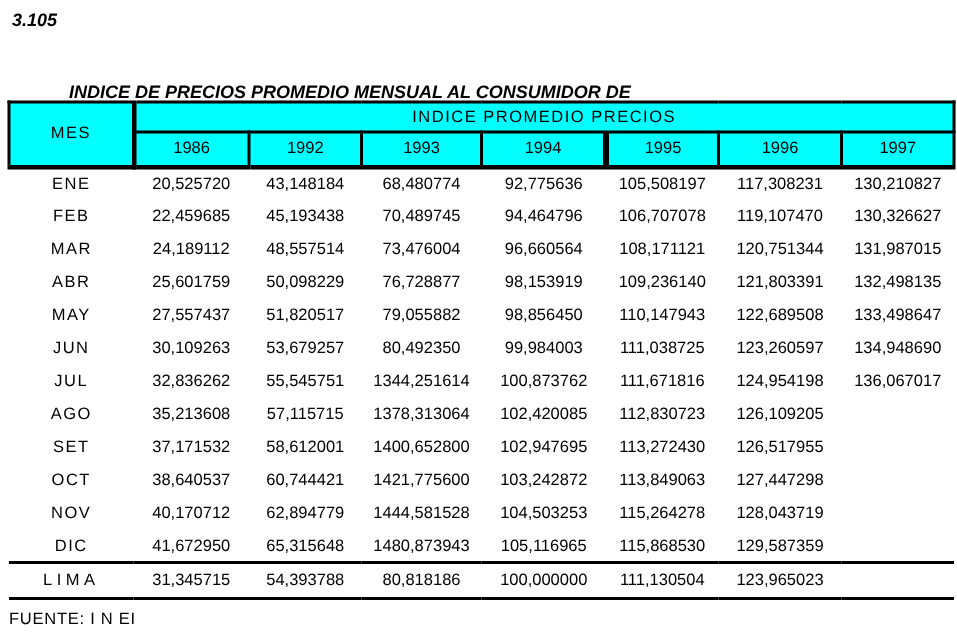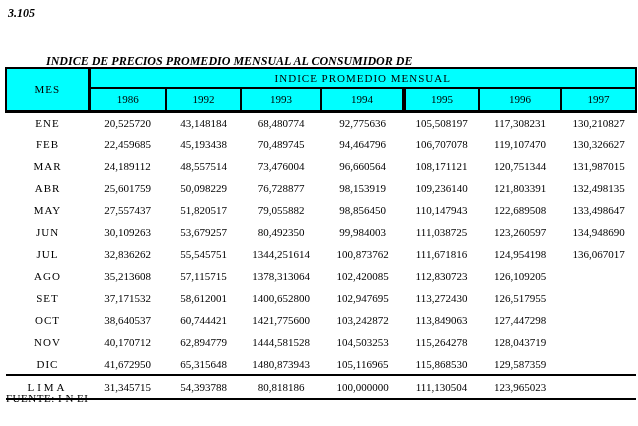--- a/index.html
+++ b/index.html
@@ -9,21 +9,21 @@
     --page-bg: #ffffff;
   }
   * { margin: 0; padding: 0; box-sizing: border-box; }
   html, body { background: var(--page-bg); }
   body {
     width: 638px; height: 426px;
     font-family: "Liberation Sans", sans-serif;
     color: var(--text-c);
     overflow: hidden;
   }
-  .page { position: relative; width: 625px; height: 426px; background: var(--page-bg); font-family: Liberation Serif, serif; }
+  .page { position: relative; width: 625px; height: 426px; background: var(--page-bg); }
 
   
   .title-block {
     position: absolute; left: 8px; top: 5px;
     display: flex; align-items: flex-start;
     font-weight: bold; font-style: italic; font-size: 12px;
   }
   .title-num { width: 38px; flex: 0 0 38px; line-height: 16px; }
   .title-lines div { line-height: 16px; white-space: nowrap; margin-top: 48px; }
 
@@ -61,21 +61,21 @@
   tbody td.mes-cell { letter-spacing: 1px; margin-top: 39px; }
   tr.prom-row td {
     height: 24px;
     border-top: 2px solid var(--border-c);
     border-bottom: 2px solid var(--border-c);
   }
   tr.prom-row td.mes-cell { letter-spacing: 3px; }
 
   
   .source-note {
-    position: absolute; left: 6px; top: 392px;
+    position: absolute; left: 6px; top: 407px;
     font-size: 11px; letter-spacing: 0.5px;
   }
 </style>
 </head>
 <body>
 
 <div class="page">
 
   <div class="title-block">
     <span class="title-num">3.105</span>
@@ -91,21 +91,21 @@
       <col style="width:75px">
       <col style="width:80px">
       <col style="width:83px">
       <col style="width:75px">
       <col style="width:82px">
       <col style="width:75px">
     </colgroup>
     <thead>
       <tr>
         <th class="mes-h" rowspan="2">MES</th>
-        <th class="group-h" colspan="7">INDICE PROMEDIO MENSUAL</th>
+        <th class="group-h" colspan="7">INDICE PROMEDIO PRECIOS</th>
       </tr>
       <tr class="years-row">
         <th>1986</th>
         <th>1992</th>
         <th>1993</th>
         <th class="after-1994">1994</th>
         <th>1995</th>
         <th>1996</th>
         <th>1997</th>
       </tr>

